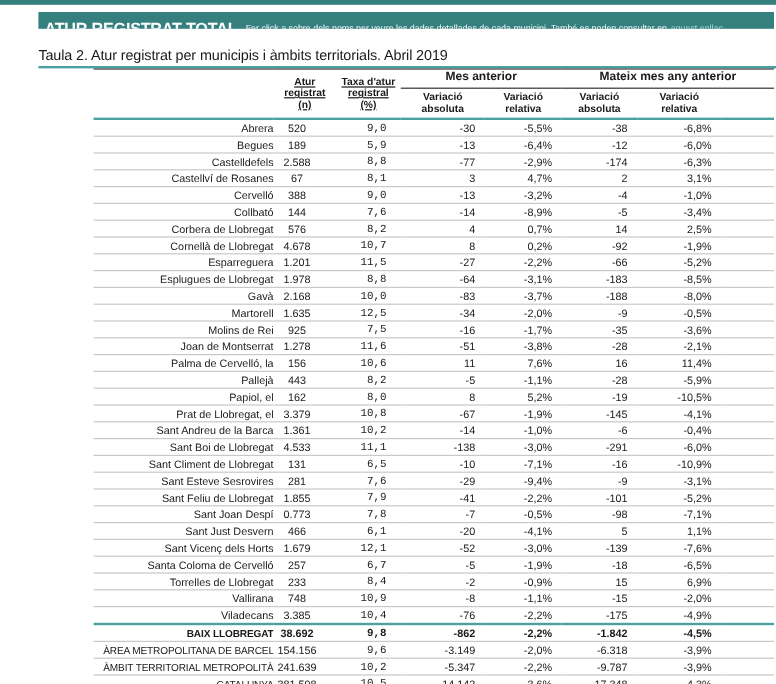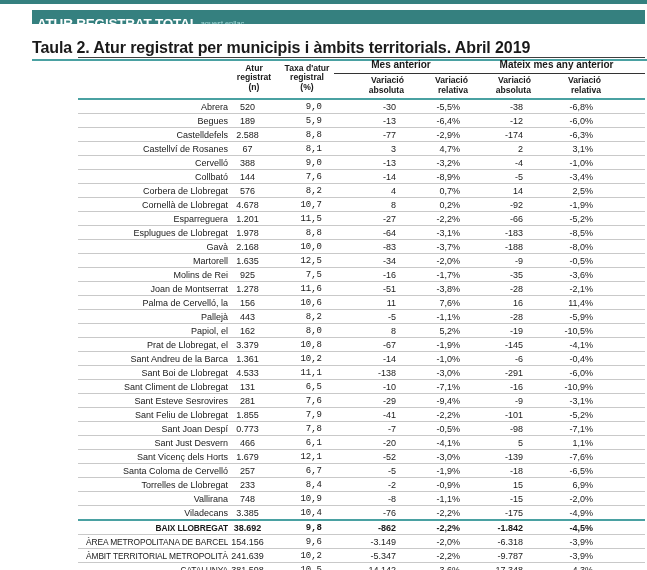--- a/index.html
+++ b/index.html
@@ -23,33 +23,33 @@
     position:absolute;top:10px;left:32px;right:2px;height:14px;
     background:var(--teal);color:#fff;
     display:flex;align-items:center;white-space:nowrap;overflow:hidden;
     padding:13px 4px 0 5px;
   }
   .banner .big{font-size:13.5px;font-weight:bold;letter-spacing:-0.2px;}
   .banner .small{font-size:7.4px;margin-left:7px;}
   .banner a.small-link{font-size:7.4px;color:var(--link);text-decoration:underline;margin-left:3px;cursor:pointer;}
   .table-title{
     position:absolute;top:39px;left:32px;right:0;
-    font-size:16px;font-weight:bold;letter-spacing:-0.1px;
+    font-size:12px;font-weight:normal;letter-spacing:-0.1px;
     padding-bottom:2px;border-bottom:2px solid var(--rule);
   }
   table{
     position:absolute;top:57px;left:78px;width:567px;
     border-collapse:collapse;table-layout:fixed;
   }
   th,td{font-size:9px;line-height:10px;padding:1.5px 0;vertical-align:middle;}
   thead th{font-weight:bold;}
   thead tr.top th{border-top:1px solid var(--dark);}
-  th.colh{white-space:pre-line;font-size:8.6px;line-height:9.6px;vertical-align:middle;}
+  th.colh{white-space:pre-line;font-size:8.6px;line-height:9.6px;vertical-align:middle;text-decoration:underline;}
   th.group{text-align:center;font-size:10px;border-bottom:1.5px solid #333;padding:2px 0 3px;}
-  tr.sub th{text-align:right;white-space:pre-line;font-size:8.6px;line-height:9.6px;padding:2px 0 3px;}
+  tr.sub th{text-align:center;white-space:pre-line;font-size:8.6px;line-height:9.6px;padding:2px 0 3px;}
   thead tr.sub th, thead th.spanrow{border-bottom:2px solid var(--rule);}
   tbody td{border-bottom:1px solid var(--sep);}
   td.name{text-align:right;padding-left:8px;white-space:nowrap;overflow:hidden;}
   td.num{text-align:right;}
   td:nth-child(2){padding-right:13px;text-align:center;}
   td:nth-child(3){padding-right:12px;font-family:Liberation Mono, monospace;}
   td:nth-child(4){padding-right:8px;}
   td:nth-child(5){padding-right:8px;}
   td:nth-child(6){padding-right:8px;}
   td:nth-child(7){padding-right:8px;}
@@ -59,20 +59,21 @@
   tr.last-row td{border-bottom:3px solid var(--rule);}
   .clickable{cursor:pointer;}
 </style>
 </head>
 <body>
 
 <div class="topline"></div>
 
 <div class="banner">
   <span class="big">ATUR REGISTRAT TOTAL</span>
+  <span class="small">Fer click a sobre dels noms per veure les dades detallades de cada municipi. També es poden consultar en</span>
   <a class="small-link">aquest enllaç</a>
 </div>
 
 <div class="table-title">Taula 2. Atur registrat per municipis i àmbits territorials. Abril 2019</div>
 
 <table>
   <colgroup>
     <col style="width:150px">
       <col style="width:52px">
       <col style="width:54px">

